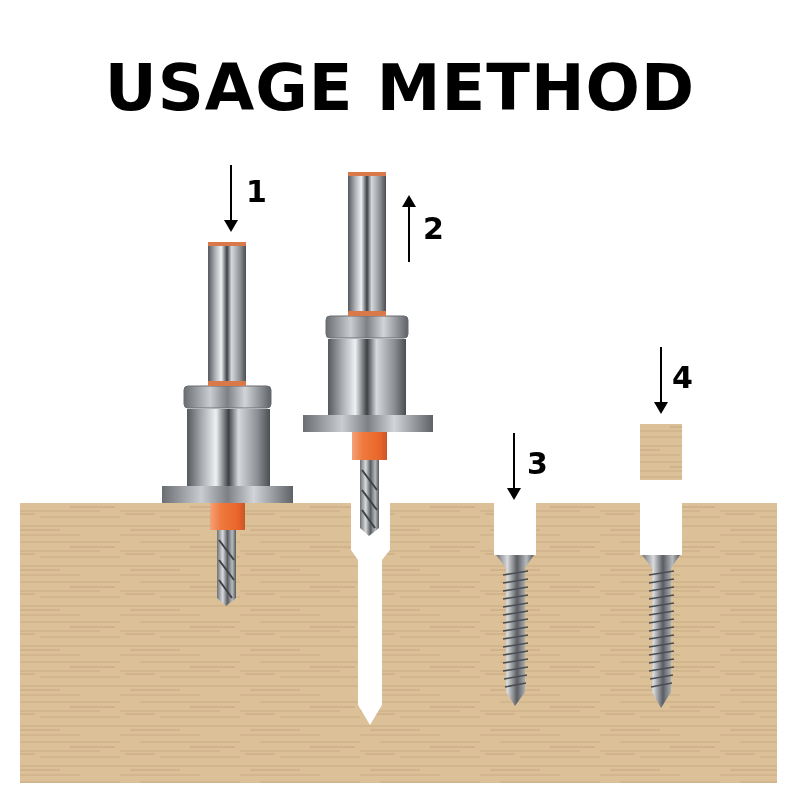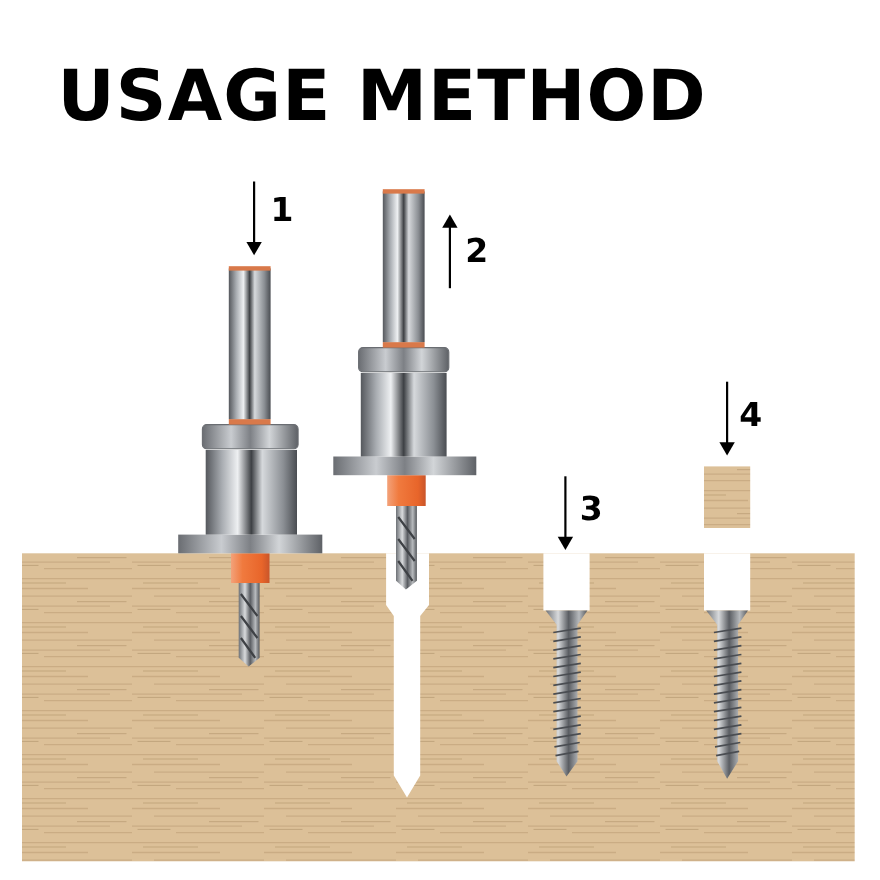--- a/index.html
+++ b/index.html
@@ -1,18 +1,18 @@
 <!DOCTYPE html>
 <html><head>
 <meta charset="utf-8">
 <style>
   html, body { margin: 0; padding: 0; background: #ffffff; }
   body { width: 800px; height: 800px; position: relative; overflow: hidden; font-family: "DejaVu Sans", sans-serif; }
   .title {
-    position: absolute; left: 0; top: 48px; width: 695px; text-align: center;
+    position: absolute; left: 0; top: 48px; width: 695px; text-align: right;
     font-family: "DejaVu Sans", sans-serif; font-weight: bold; font-size: 64px;
     letter-spacing: 1px; color: #000; line-height: 80px;
   }
   svg.scene { position: absolute; left: 0; top: 0; }
   .step-label {
     position: absolute; font-family: "DejaVu Sans", sans-serif; font-weight: bold;
     font-size: 30px; color: #000; line-height: 30px;
   }
 </style>
 </head>

